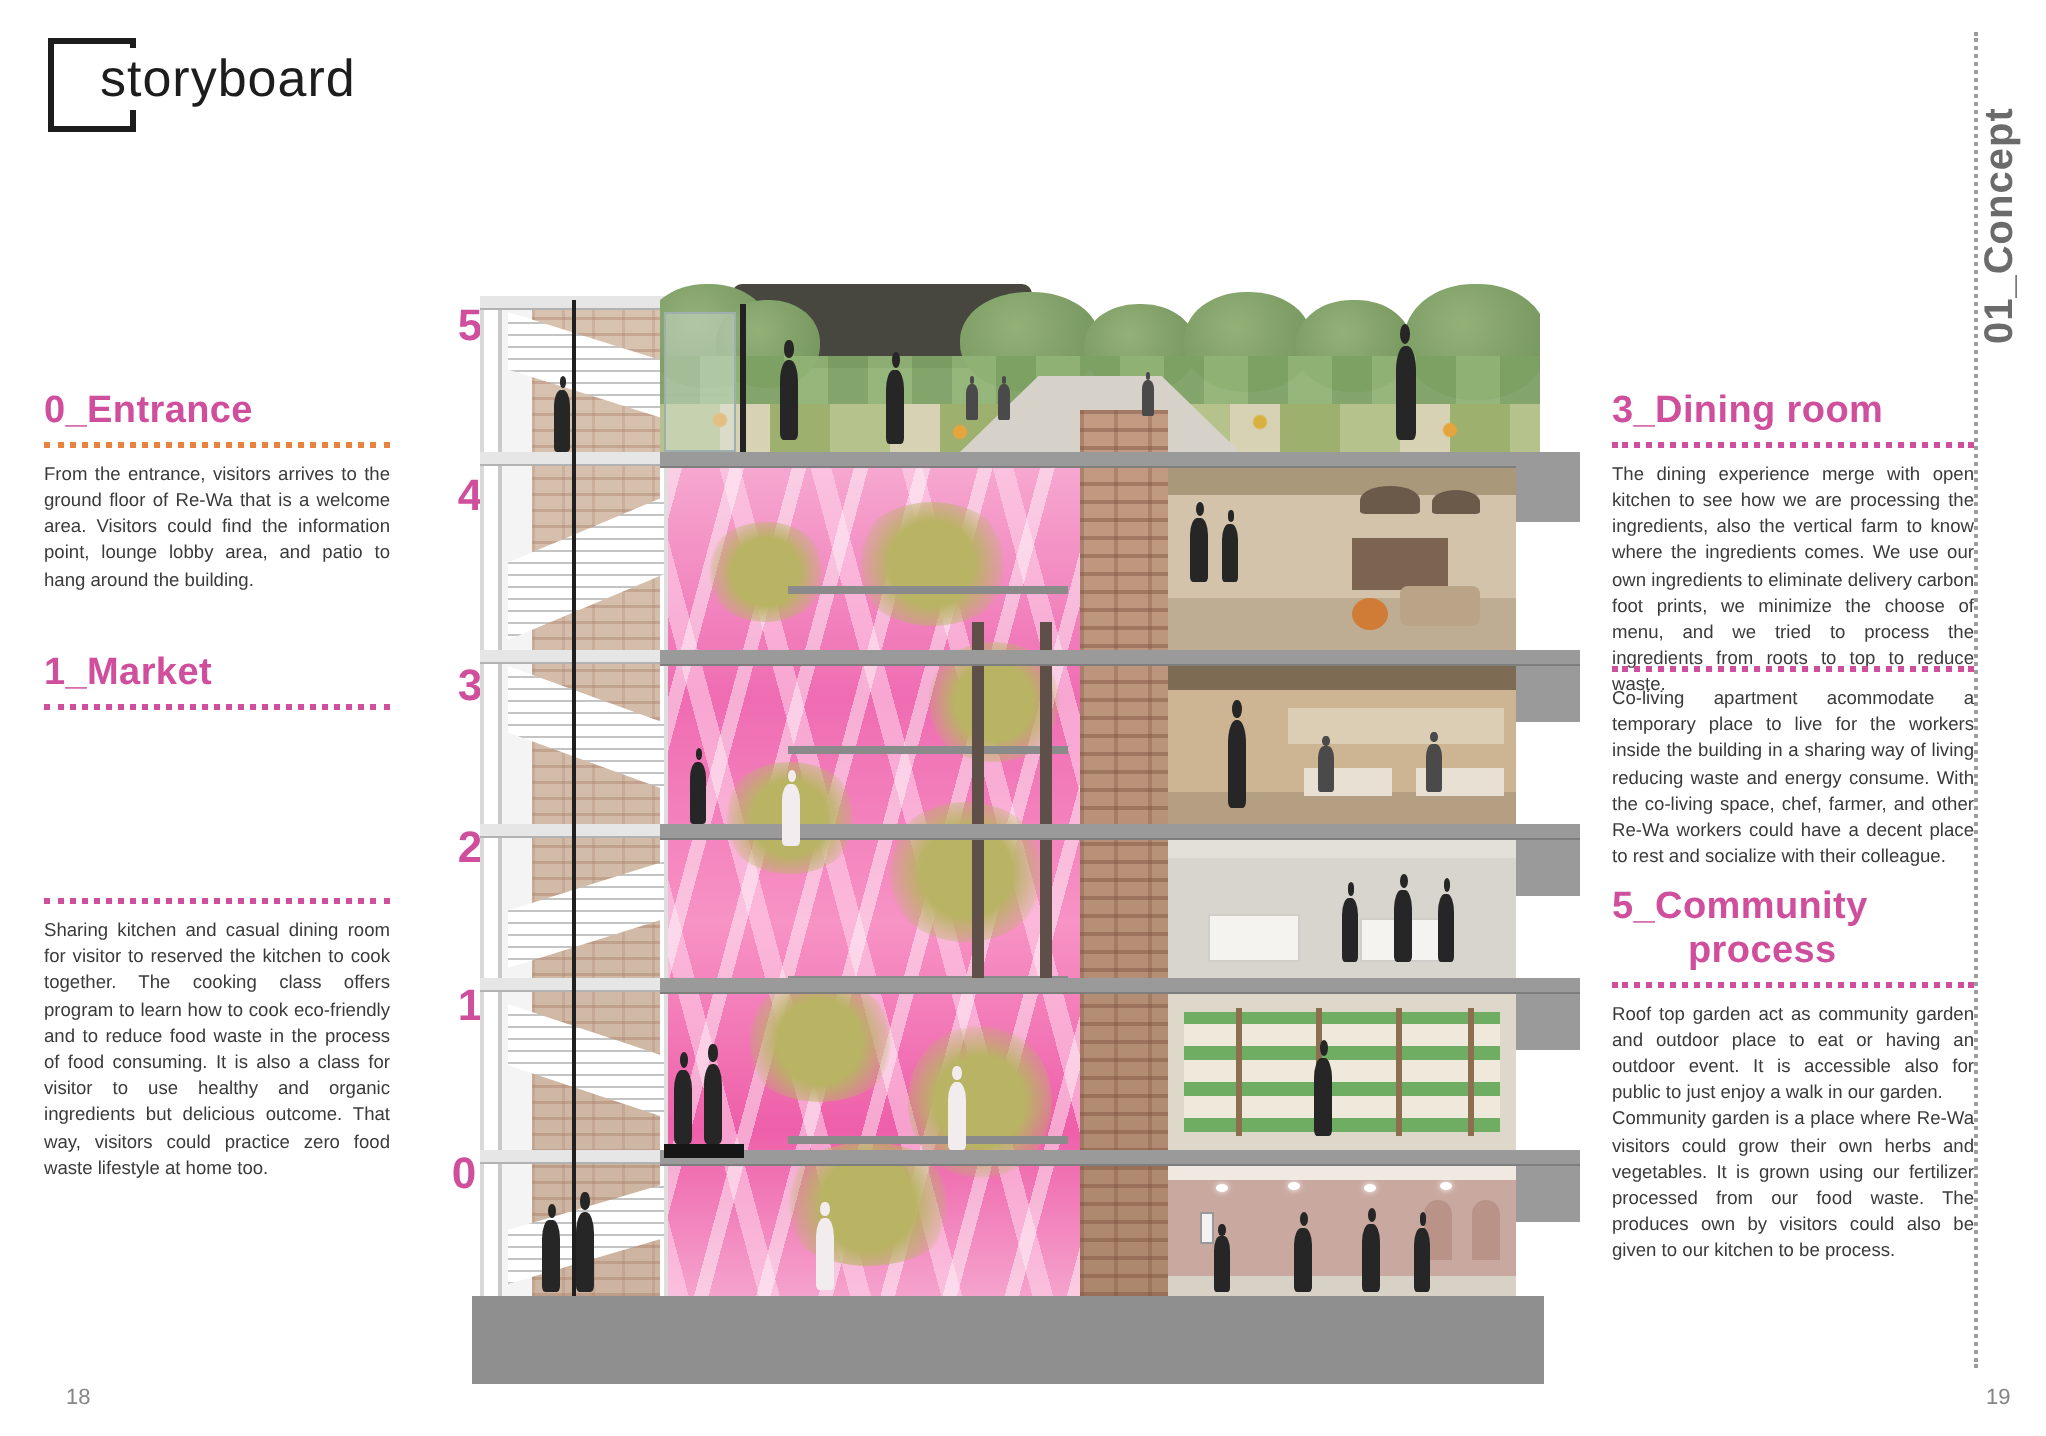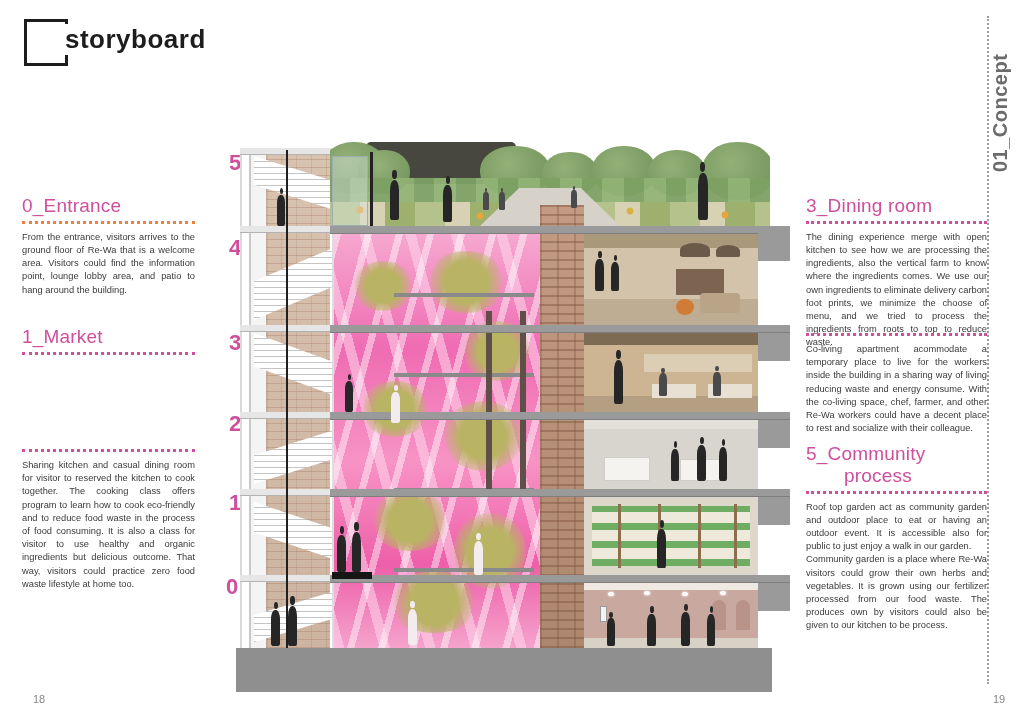--- a/index.html
+++ b/index.html
@@ -8,33 +8,33 @@
     --ink:#1d1d1d;
     --body-ink:#3a3a3a;
     --rail-gray:#6b6b6b;
   }
   html,body{margin:0;padding:0;background:#e8e8e8;}
   .page{position:relative;width:1023px;height:718px;background:#ffffff;overflow:hidden;
         font-family:"Liberation Sans",sans-serif;}
 
   
   .logo-box{position:absolute;left:24px;top:19px;width:38px;height:41px;border:3px solid var(--ink);background:#fff;}
-  .page-title{position:absolute;left:59px;top:24px;font-size:26px;font-weight:bold;color:var(--ink);
+  .page-title{position:absolute;left:44px;top:24px;font-size:26px;font-weight:normal;color:var(--ink);
               background:#fff;padding:0 6px;letter-spacing:.5px;}
   .side-rule{position:absolute;left:987px;top:16px;height:668px;width:0;border-left:2px dotted #9c9c9c;}
   .chapter{position:absolute;left:989px;top:22px;width:32px;height:150px;
            writing-mode:vertical-rl;transform:rotate(180deg);
            font-size:20px;font-weight:bold;color:var(--rail-gray);letter-spacing:.5px;}
   .pn{position:absolute;top:693px;font-size:11px;color:#868686;}
   .pn-left{left:33px;} .pn-right{left:993px;}
 
   
   .section{position:absolute;width:173px;}
   .section.right{width:181px;}
-  .section h2{margin:0;font-size:19px;line-height:1.15;font-weight:normal;color:var(--accent-pink);letter-spacing:.2px;}
+  .section h2{margin:0;font-size:19px;line-height:1.15;font-weight:bold;color:var(--accent-pink);letter-spacing:.2px;}
   .section .h2-indent{padding-left:38px;}
   .rule{margin:4px 0 7px 0;border-top:3px dotted var(--accent-pink);height:0;}
   .rule.orange{border-top-color:var(--accent-orange);}
   .section p{margin:0;font-size:9.3px;line-height:1.42;color:var(--body-ink);text-align:justify;white-space:pre-line;}
 
   
   .floor-num{position:absolute;width:24px;text-align:center;font-size:22px;font-weight:bold;color:var(--accent-pink);}
   .fn5{left:223px;top:150px;} .fn4{left:223px;top:235px;} .fn3{left:223px;top:330px;}
   .fn2{left:223px;top:411px;} .fn1{left:223px;top:490px;} .fn0{left:220px;top:574px;}
 

